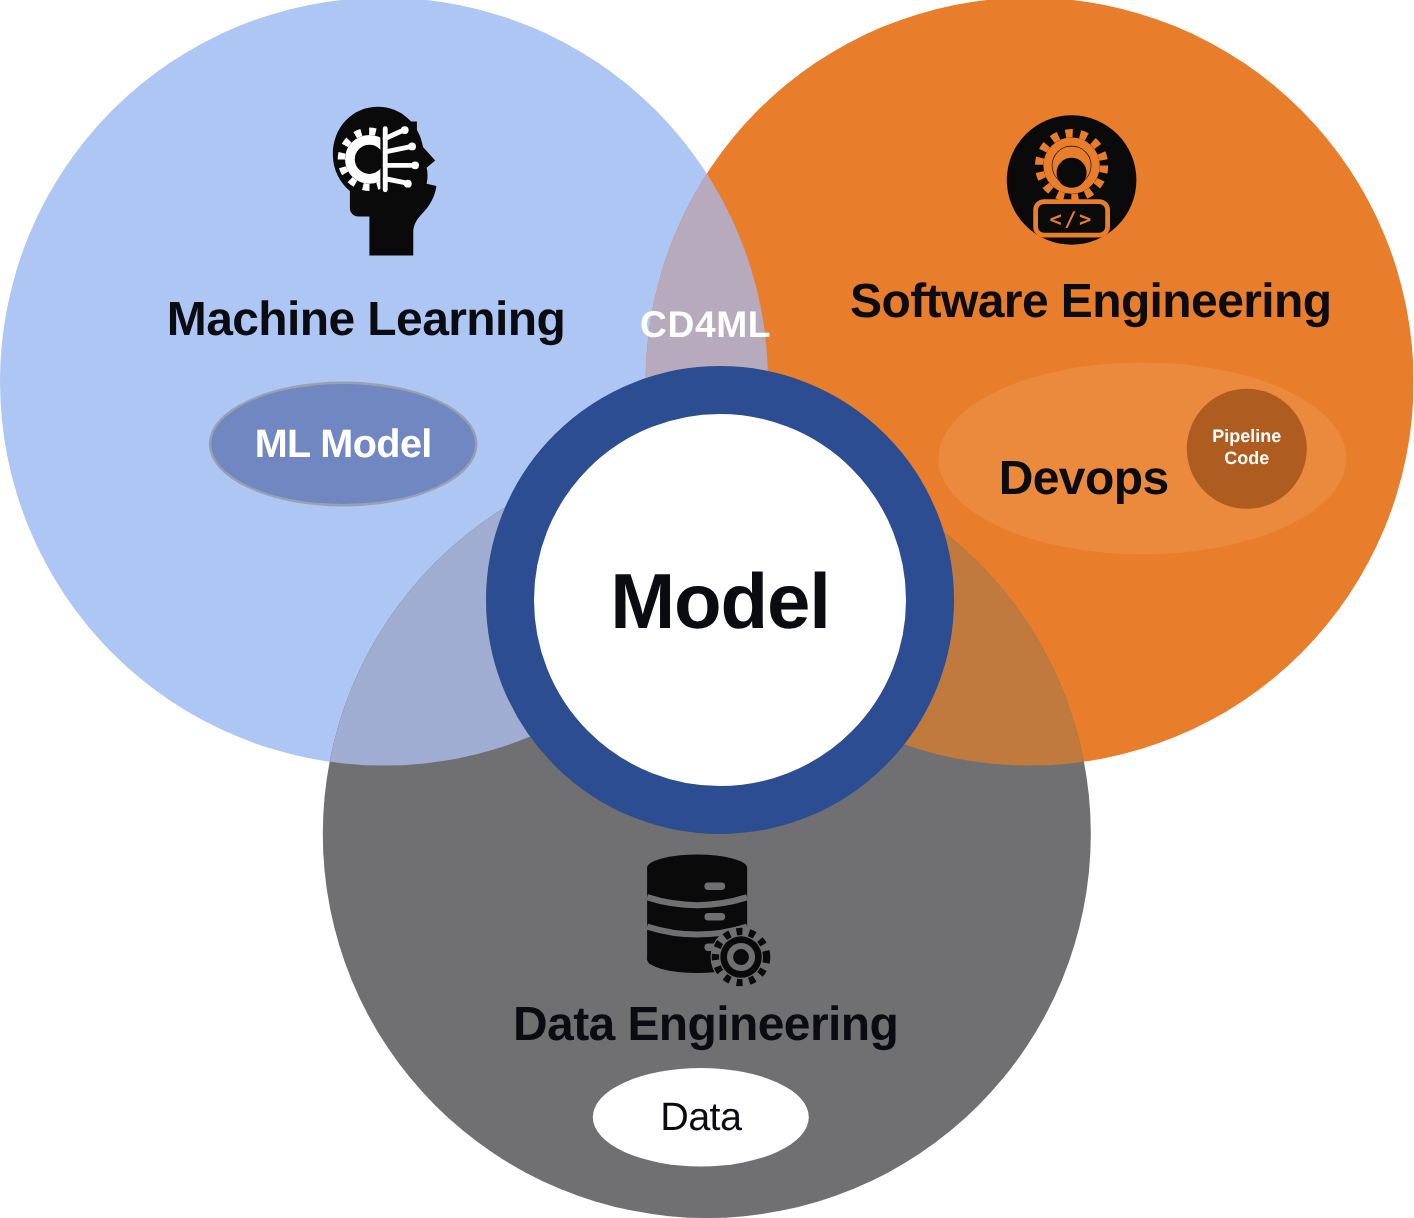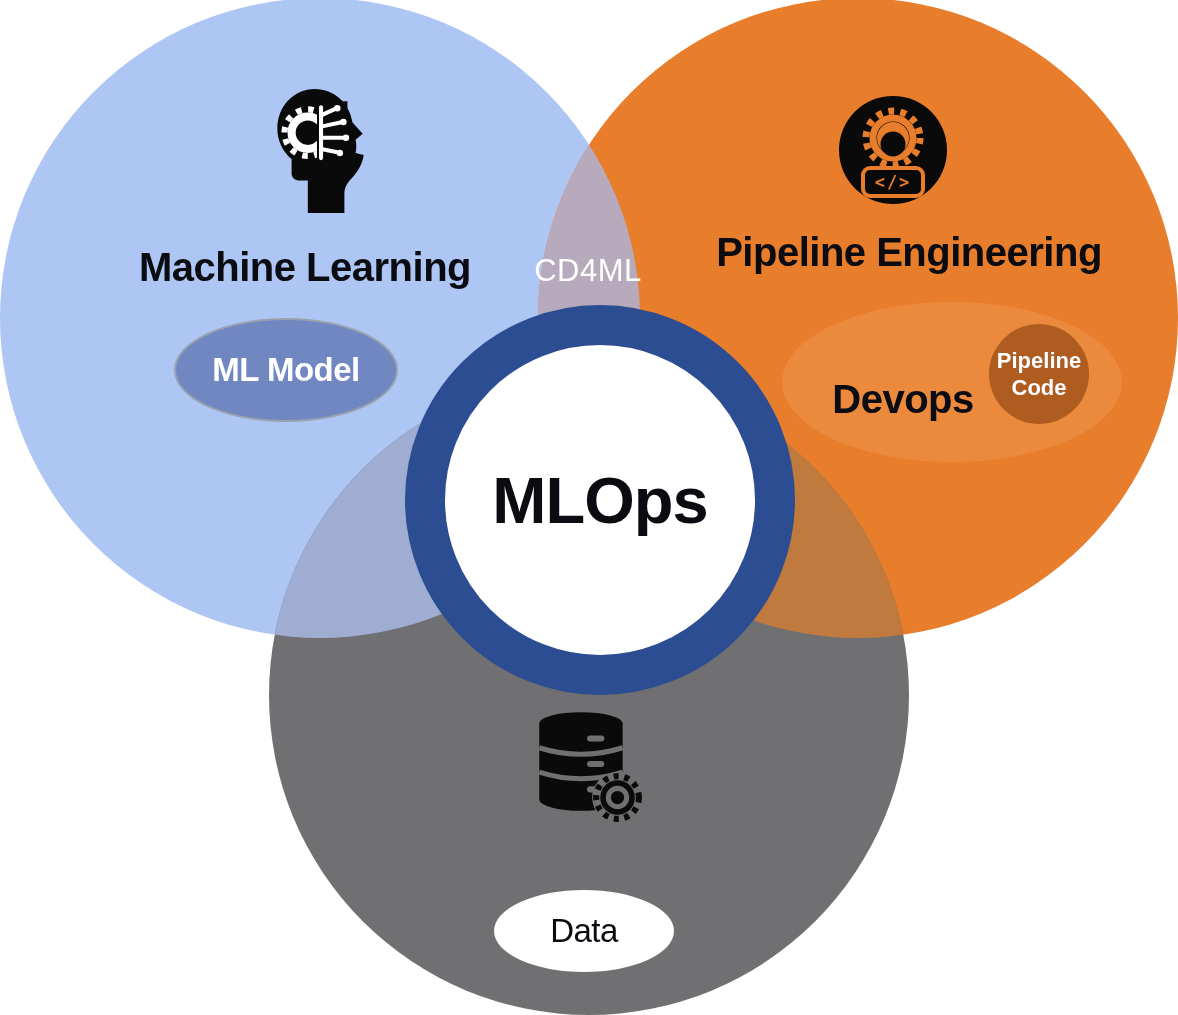--- a/index.html
+++ b/index.html
@@ -16,21 +16,21 @@
   .fill-ml-de{fill:var(--c-ml-de);}
   .fill-se-de{fill:var(--c-se-de);}
 
   .abs{position:absolute;}
   .ctr{transform:translate(-50%,-50%);}
   .title{
     z-index:4;white-space:nowrap;font-weight:700;font-size:40px;
     letter-spacing:-0.5px;color:var(--c-text-dark);
   }
   .cd4ml{
-    z-index:4;white-space:nowrap;font-weight:400;font-size:31px;
+    z-index:4;white-space:nowrap;font-weight:700;font-size:31px;
     color:var(--c-text-light);letter-spacing:0.5px;
   }
 
   .ml-model{
     z-index:2;left:174px;top:318px;width:220px;height:100px;border-radius:50%;
     background:var(--c-ml-model-fill);border:2px solid var(--c-ml-model-stroke);
     display:flex;align-items:center;justify-content:center;
     color:var(--c-text-light);font-weight:700;font-size:33px;letter-spacing:-0.5px;
   }
   .devops-area{
@@ -42,21 +42,21 @@
     background:var(--c-cicd-fill);display:flex;align-items:center;justify-content:center;
     color:var(--c-text-light);font-weight:800;font-size:30px;letter-spacing:-0.5px;
   }
   .devops-label{
     z-index:2;left:903px;top:399px;font-weight:700;font-size:40px;
     color:var(--c-text-dark);white-space:nowrap;letter-spacing:-0.5px;
   }
   .pipeline-bubble{
     z-index:2;left:989px;top:324px;width:100px;height:100px;border-radius:50%;
     background:var(--c-pipeline-fill);display:flex;align-items:center;justify-content:center;
-    text-align:center;color:var(--c-text-light);font-weight:700;font-size:22px;line-height:1.25;
+    text-align:center;color:var(--c-text-light);font-weight:700;font-size:15px;line-height:1.25;
     padding:0 10px;box-sizing:border-box;
   }
   .center-badge{
     z-index:3;left:405px;top:305px;width:390px;height:390px;border-radius:50%;
     box-sizing:border-box;border:40px solid var(--c-ring);background:var(--c-center-fill);
     display:flex;align-items:center;justify-content:center;
   }
   .center-badge .mlops{
     font-weight:800;font-size:65px;letter-spacing:-1px;color:var(--c-text-dark);
   }
@@ -134,34 +134,35 @@
     <rect x="62" y="27" width="17" height="6" rx="3" fill="var(--c-de)"></rect>
     <rect x="62" y="52" width="17" height="6" rx="3" fill="var(--c-de)"></rect>
     <rect x="62" y="77" width="17" height="6" rx="3" fill="var(--c-de)"></rect>
     <circle cx="92" cy="88" r="25" fill="var(--c-de)"></circle>
     <circle cx="92" cy="88" r="21" fill="none" stroke="var(--c-icon-dark)" stroke-width="6" stroke-dasharray="5 5.5"></circle>
     <circle cx="92" cy="88" r="17" fill="var(--c-icon-dark)"></circle>
     <circle cx="92" cy="88" r="9" fill="none" stroke="var(--c-de)" stroke-width="5"></circle>
   </svg>
 
   <div class="abs ctr title" style="left:305px;top:267px">Machine Learning</div>
-  <div class="abs ctr title" style="left:909px;top:252px">Pipeline Engineering</div>
+  <div class="abs ctr title" style="left:909px;top:252px">Software Engineering</div>
+  <div class="abs ctr title" style="left:588px;top:854px">Data Engineering</div>
   <div class="abs ctr cd4ml" style="left:588px;top:271px">CD4ML</div>
 
   <div class="abs ml-model">
     <span>ML Model</span>
   </div>
 
   <div class="abs devops-area"></div>
   <div class="abs ctr devops-label">Devops</div>
   <div class="abs pipeline-bubble">
     <span>Pipeline Code</span>
   </div>
 
   <div class="abs center-badge">
-    <span class="mlops">MLOps</span>
+    <span class="mlops">Model</span>
   </div>
 
   <div class="abs data-pill">
     <span>Data</span>
   </div>
 
 </div>
 
 </body></html>

